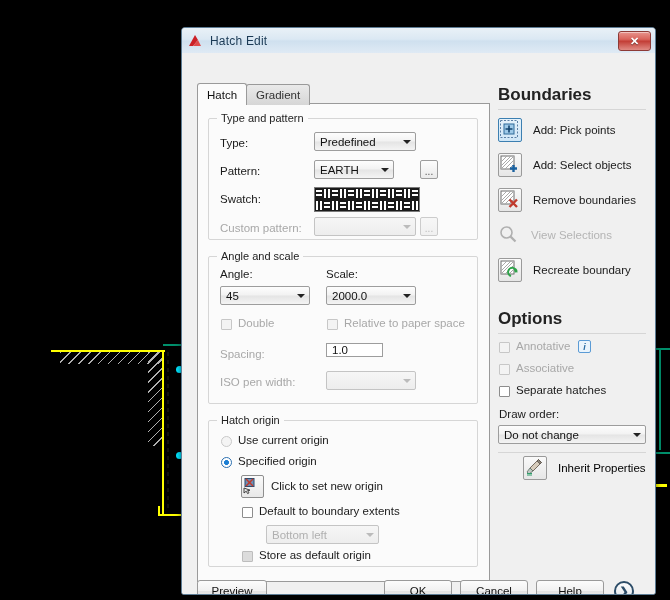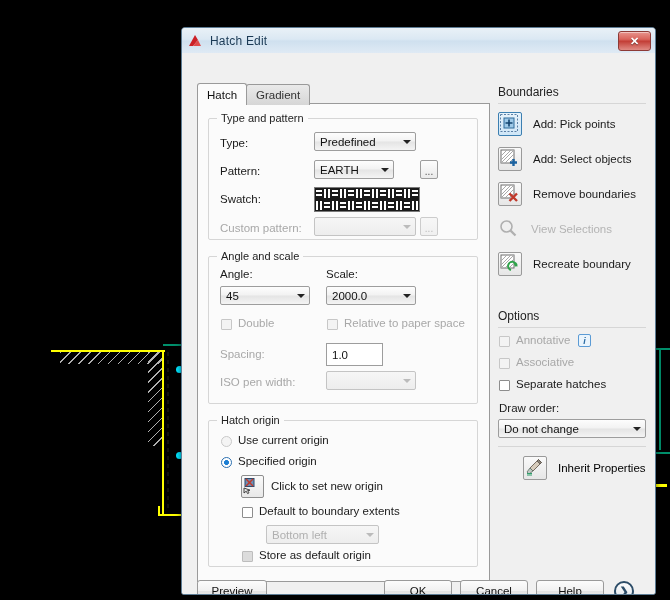--- a/index.html
+++ b/index.html
@@ -75,21 +75,21 @@
     display:flex;align-items:center;box-sizing:border-box;
   }
   .combo .val{padding-left:5px;font-size:11.5px;color:#111;flex:1;white-space:nowrap;overflow:hidden;}
   .combo .arrow{width:16px;display:flex;align-items:center;justify-content:center;}
   .combo.dis{background:linear-gradient(to bottom,#f6f6f6,#ededed);border-color:#c4c4c4;}
   .combo.dis .val{color:#b0b0b0;}
   .tri{width:0;height:0;border-left:4px solid transparent;border-right:4px solid transparent;border-top:4px solid #222;}
   .tri.dis{border-top-color:#bbb;}
   
   .txt{
-    position:absolute;height:23px;border:1px solid #9d9d9d;background:#fff;
+    position:absolute;height:14px;border:1px solid #9d9d9d;background:#fff;
     display:flex;align-items:center;box-sizing:border-box;
   }
   .txt span{padding-left:5px;font-size:11.5px;color:#111;}
   
   .dots{
     position:absolute;width:18px;height:19px;
     border:1px solid #9d9d9d;border-radius:2px;
     background:linear-gradient(to bottom,#fdfdfd,#eaeaea);
     display:flex;align-items:flex-end;justify-content:center;
     font-size:10px;color:#555;padding-bottom:1px;box-sizing:border-box;cursor:pointer;
@@ -101,21 +101,21 @@
   }
   
   .cb{position:absolute;width:11px;height:11px;border:1px solid #8d8d8d;background:#fff;border-radius:1px;box-sizing:border-box;}
   .cb.dis{border-color:#c7c7c7;background:#f3f3f3;}
   .cb.greyfill{background:#dcdcdc;border-color:#bdbdbd;}
   .rb{position:absolute;width:11px;height:11px;border:1px solid #8d8d8d;background:#fff;border-radius:50%;box-sizing:border-box;}
   .rb.dis{border-color:#c9c9c9;background:#f4f4f4;}
   .rb.on{border-color:#2a6fb0;background:radial-gradient(circle at 50% 50%,#1d7fd4 0 2.2px,#fff 2.6px 100%);}
   
   #rightcol{position:absolute;left:316px;top:32px;width:148px;}
-  .sect-head{font-size:12px;color:#222;margin-bottom:4px;}
+  .sect-head{font-size:17px;color:#222;margin-bottom:4px;font-weight:bold;}
   .sect-rule{height:1px;background:#d6d6d6;margin:0 0 6px 0;}
   .bitem{display:flex;align-items:center;height:27px;margin-bottom:8px;}
   .bicon{
     width:22px;height:22px;border:1px solid #9a9a9a;border-radius:2px;
     background:linear-gradient(to bottom,#fafafa,#e6e6e6);
     position:relative;overflow:hidden;flex:0 0 auto;
   }
   .bicon.sel{border:1px solid #3c7fb1;background:linear-gradient(to bottom,#e6f2fb,#cfe6f7);}
   .bicon.flat{border:none;background:transparent;}
   .bitem .btext{margin-left:11px;font-size:11.5px;color:#1a1a1a;white-space:nowrap;}

